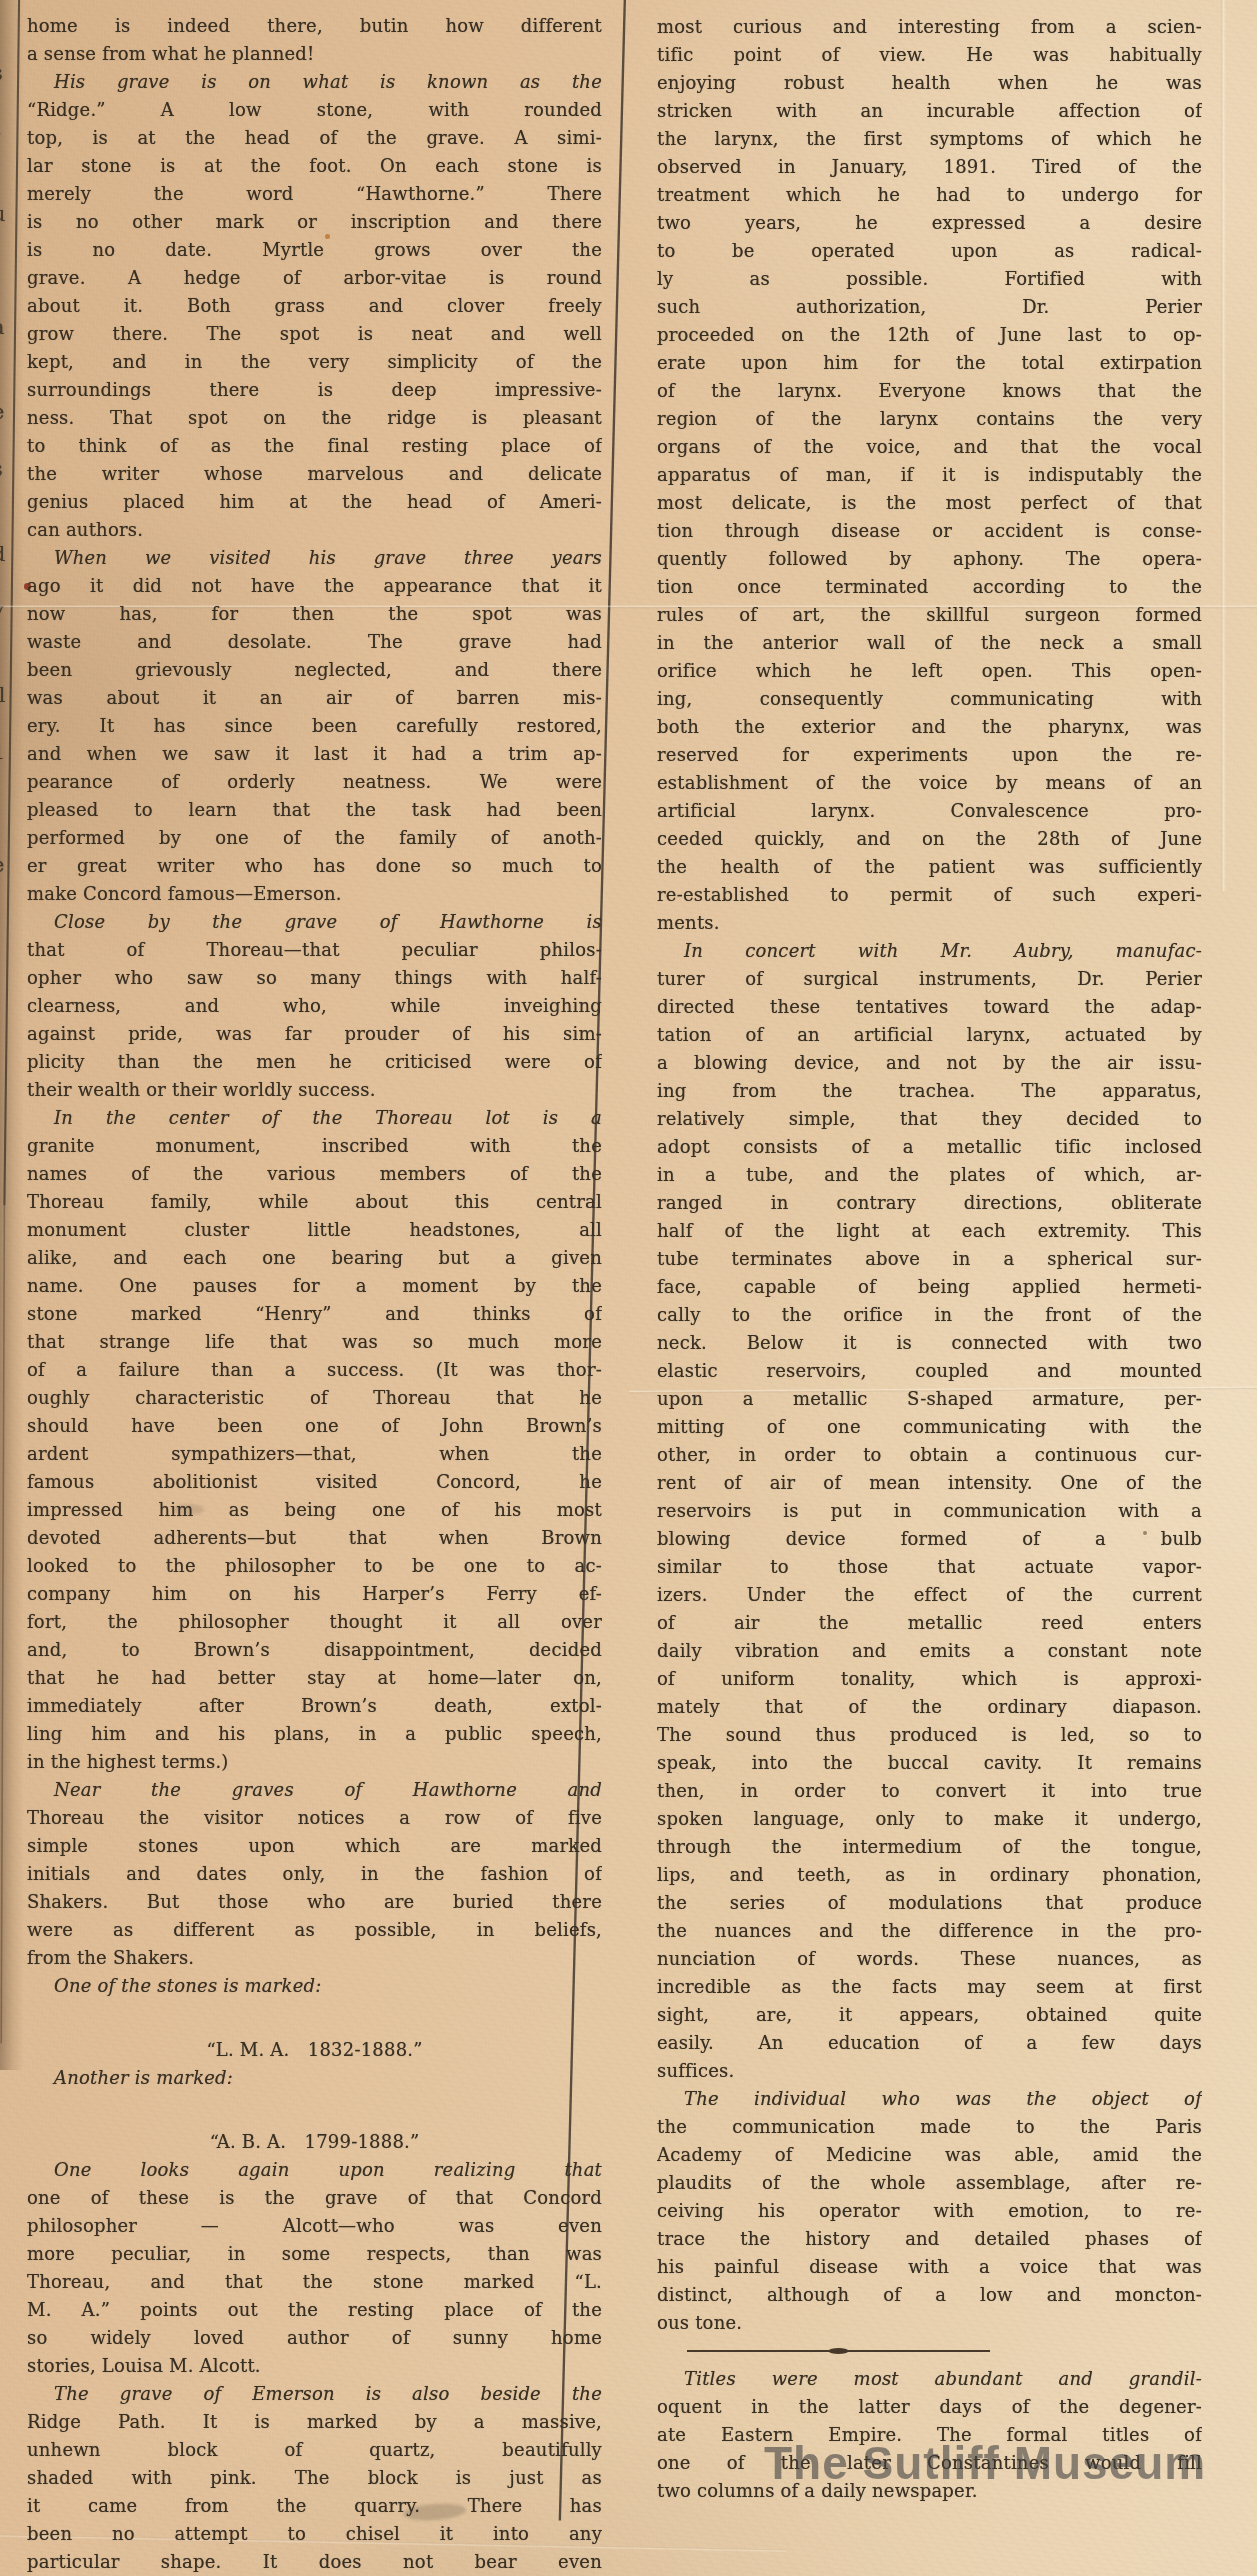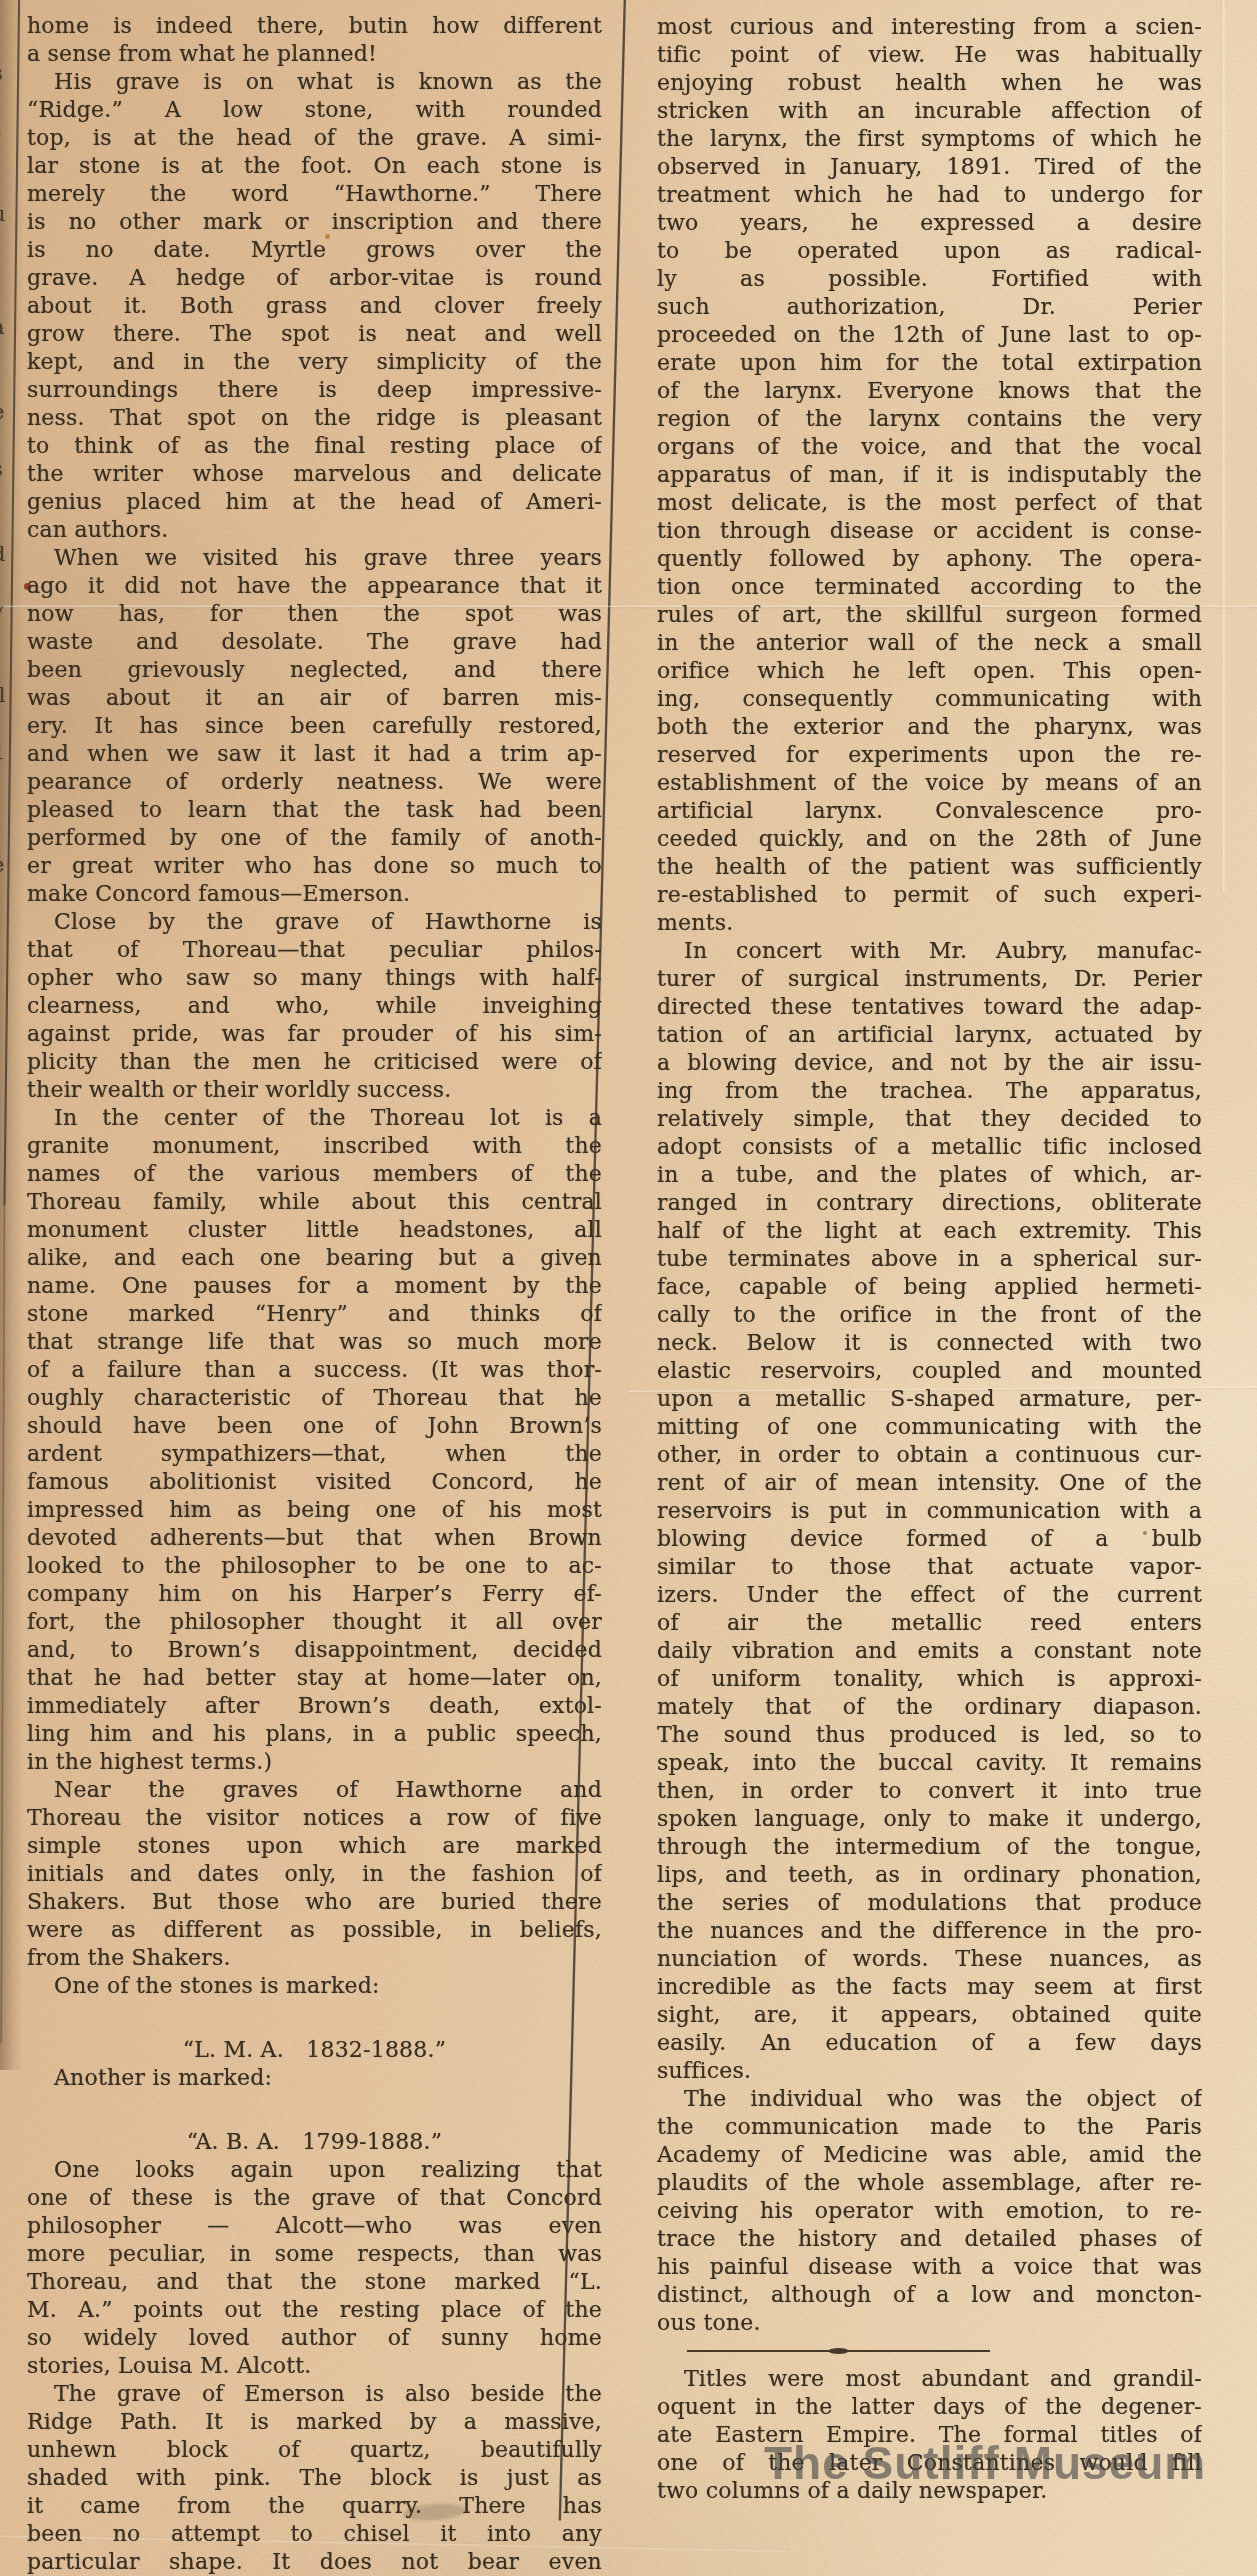--- a/index.html
+++ b/index.html
@@ -15,30 +15,30 @@
   .grain{
     position:absolute;inset:0;pointer-events:none;opacity:.5;
     background:
       repeating-linear-gradient(7deg, rgba(120,90,55,0.035) 0 1.6px, transparent 1.6px 4.7px),
       repeating-linear-gradient(-84deg, rgba(255,248,230,0.05) 0 1px, transparent 1px 3.7px),
       repeating-linear-gradient(52deg, rgba(110,80,50,0.025) 0 2.6px, transparent 2.6px 9px);
   }
   .col{
     position:absolute;
     font-family:"DejaVu Serif","Liberation Serif",serif;
-    font-size:22px;color:#382f23;
+    font-size:18px;color:#382f23;
     text-shadow:0 0 0.8px rgba(56,47,35,.6);
     letter-spacing:0.2px;
   }
   #col-left{left:27px;top:11.5px;width:575px;}
   #col-right{left:657px;top:13px;width:545px;}
   .ln{height:28px;line-height:28px;text-align:justify;text-align-last:justify;overflow:hidden;}
   #col-right .ln{height:28px;line-height:28px;}
   .ln.end{text-align-last:left;}
-  .ln.ind{padding-left:27px;}
+  .ln.ind{padding-left:27px;font-style:italic;}
   .ln.ctr{text-align:center;text-align-last:center;white-space:pre;margin-top:36px;}
   .rulewrap{height:28px;display:flex;align-items:center;padding:0 212px 0 30px;}
   .rl{flex:1;height:1.6px;background:#46392a;box-shadow:0 0 0.5px rgba(70,57,42,.8);}
   .lens{width:19px;height:5.2px;background:#46392a;border-radius:50%;margin:0 -1.6px;flex:none;}
   .watermark{
     position:absolute;left:764px;top:2436px;
     font-family:"Liberation Sans","DejaVu Sans",sans-serif;
     font-size:46px;font-weight:bold;letter-spacing:1px;
     color:#404040;opacity:.58;white-space:nowrap;pointer-events:none;
   }

